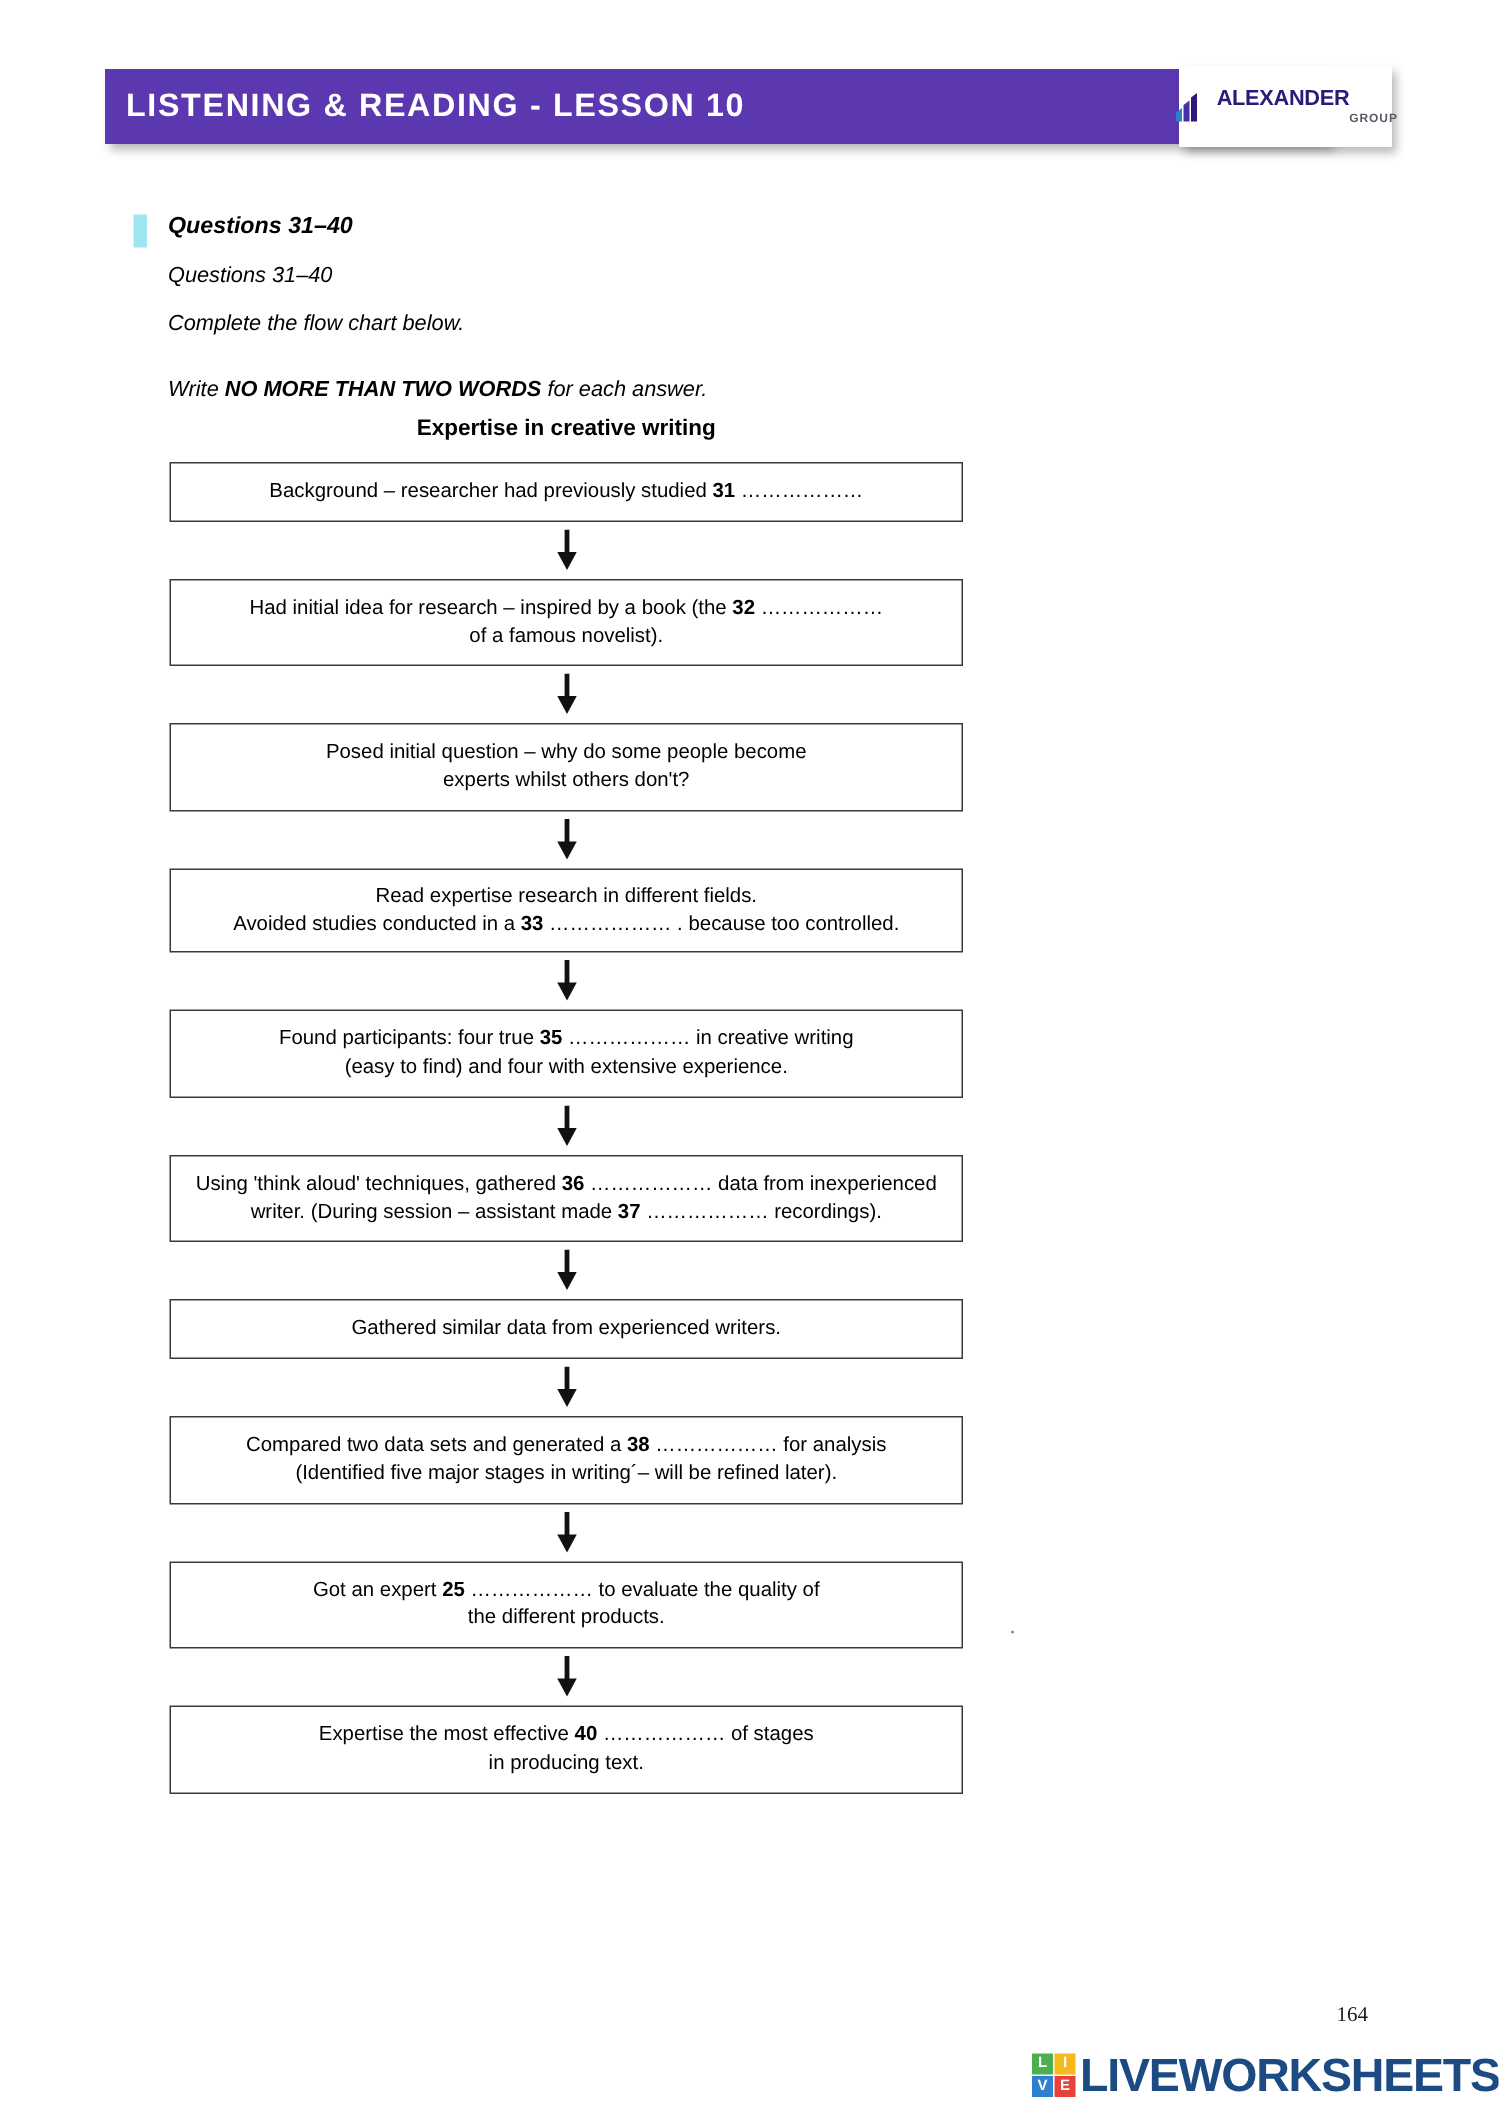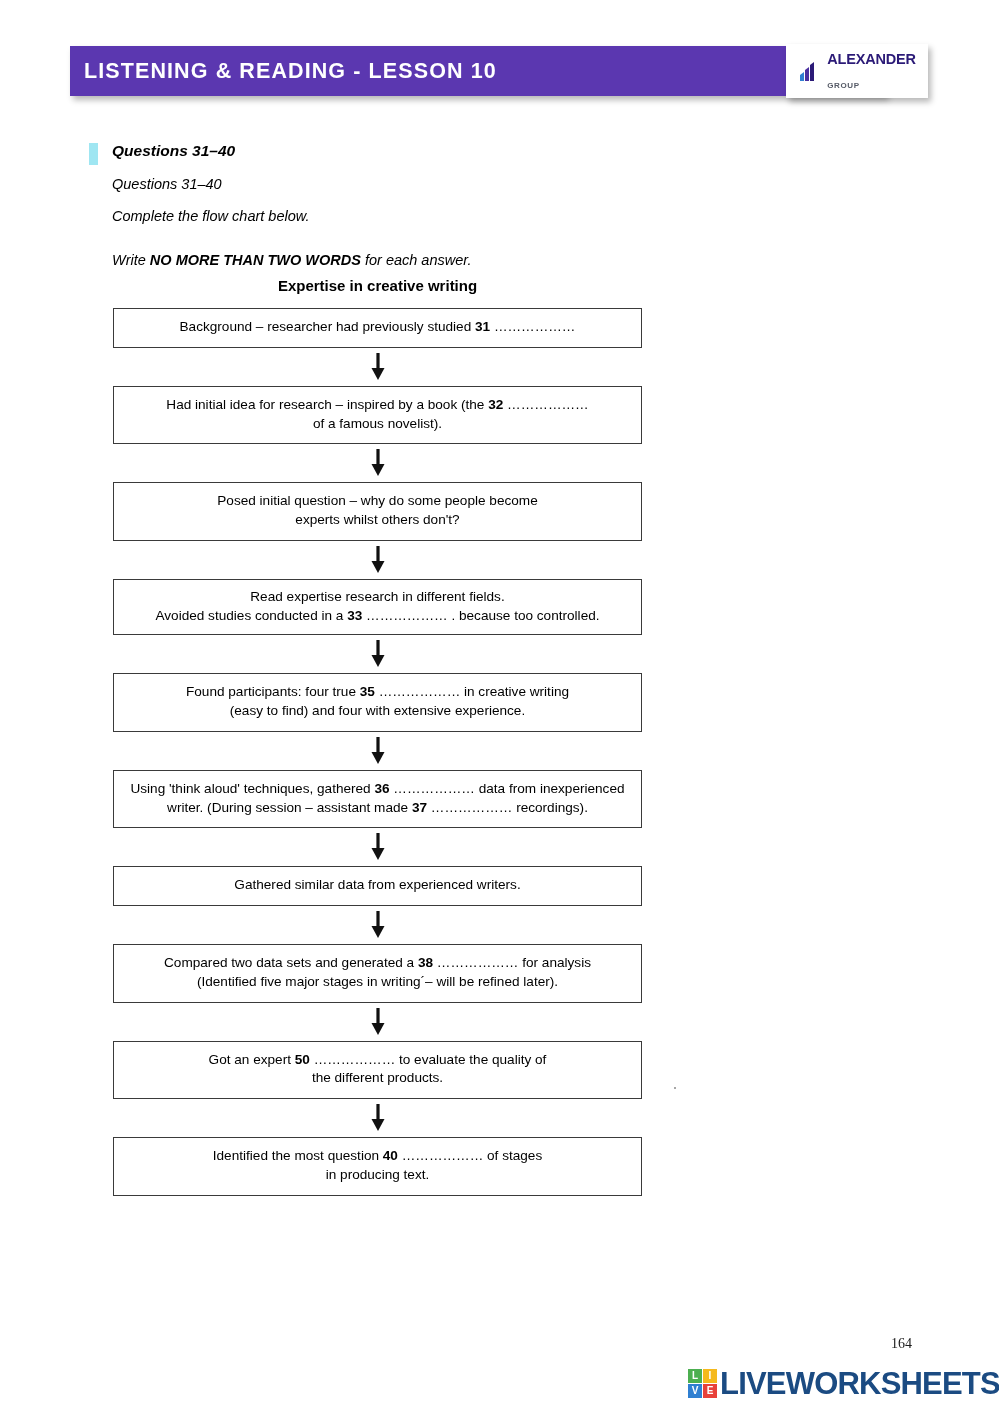--- a/index.html
+++ b/index.html
@@ -58,21 +58,21 @@
     gap: 5px;
     box-sizing: border-box;
   }
   .logo-mark {
     width: 24px;
     height: 22px;
     flex: 0 0 auto;
   }
   .logo-text {
     display: flex;
-    flex-direction: column;
+    flex-direction: row;
     line-height: 1;
   }
   .logo-name {
     color: #2b1a77;
     font-size: 14.5px;
     font-weight: bold;
     letter-spacing: -0.2px;
   }
   .logo-sub {
     color: #555a66;
@@ -304,31 +304,31 @@
       <div><span>Compared two data sets and generated a </span><b>38</b><span> ……………… for analysis</span></div>
       <div><span>(Identified five major stages in writing´– will be refined later).</span></div>
     </div>
     <div class="flow-arrow">
       <svg width="16" height="28" viewBox="0 0 16 28">
         <rect x="6.4" y="0" width="3.2" height="17" fill="#111"></rect>
         <polygon points="1.5,15 14.5,15 8,27" fill="#111"></polygon>
       </svg>
     </div>
     <div class="flow-box">
-      <div><span>Got an expert </span><b>50</b><span> ……………… to evaluate the quality of</span></div>
+      <div><span>Got an expert </span><b>25</b><span> ……………… to evaluate the quality of</span></div>
       <div><span>the different products.</span></div>
     </div>
     <div class="flow-arrow">
       <svg width="16" height="28" viewBox="0 0 16 28">
         <rect x="6.4" y="0" width="3.2" height="17" fill="#111"></rect>
         <polygon points="1.5,15 14.5,15 8,27" fill="#111"></polygon>
       </svg>
     </div>
     <div class="flow-box">
-      <div><span>Identified the most question </span><b>40</b><span> ……………… of stages</span></div>
+      <div><span>Expertise the most effective </span><b>40</b><span> ……………… of stages</span></div>
       <div><span>in producing text.</span></div>
     </div>
   </div>
 
 <div class="stray-dot"></div>
 
 <div class="page-number">164</div>
 <div class="lw-logo">
   <div class="lw-tiles" id="lw-tiles">
       <div class="lw-tile" style="background: rgb(76, 175, 80);">L</div>

